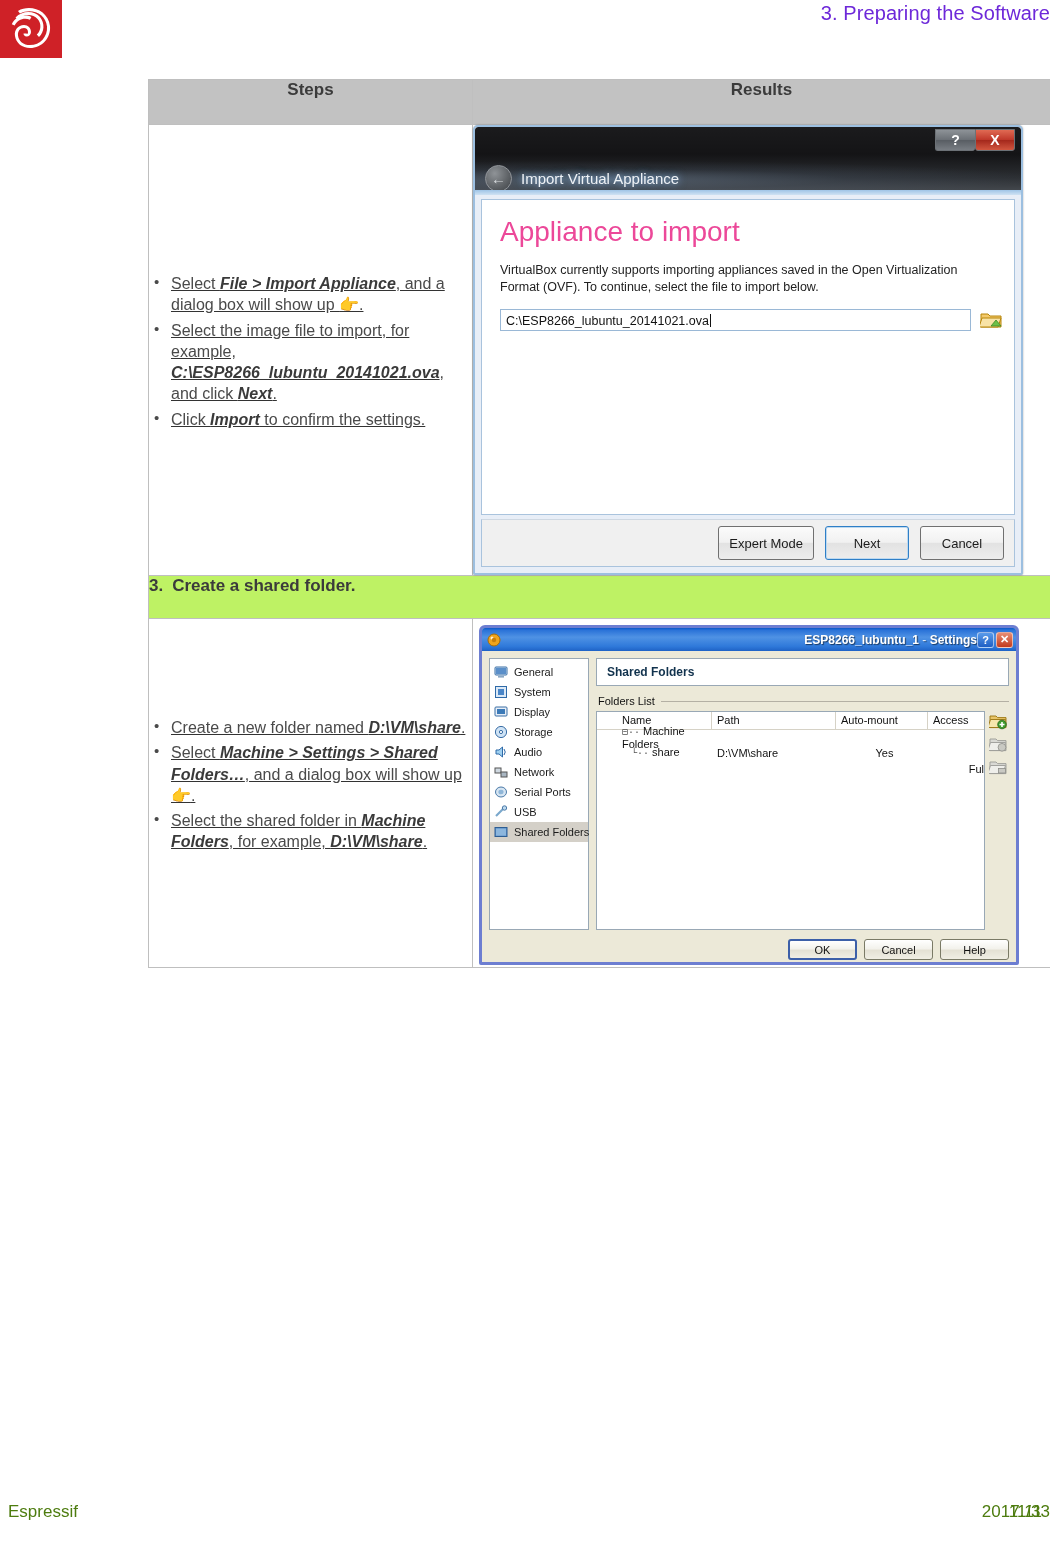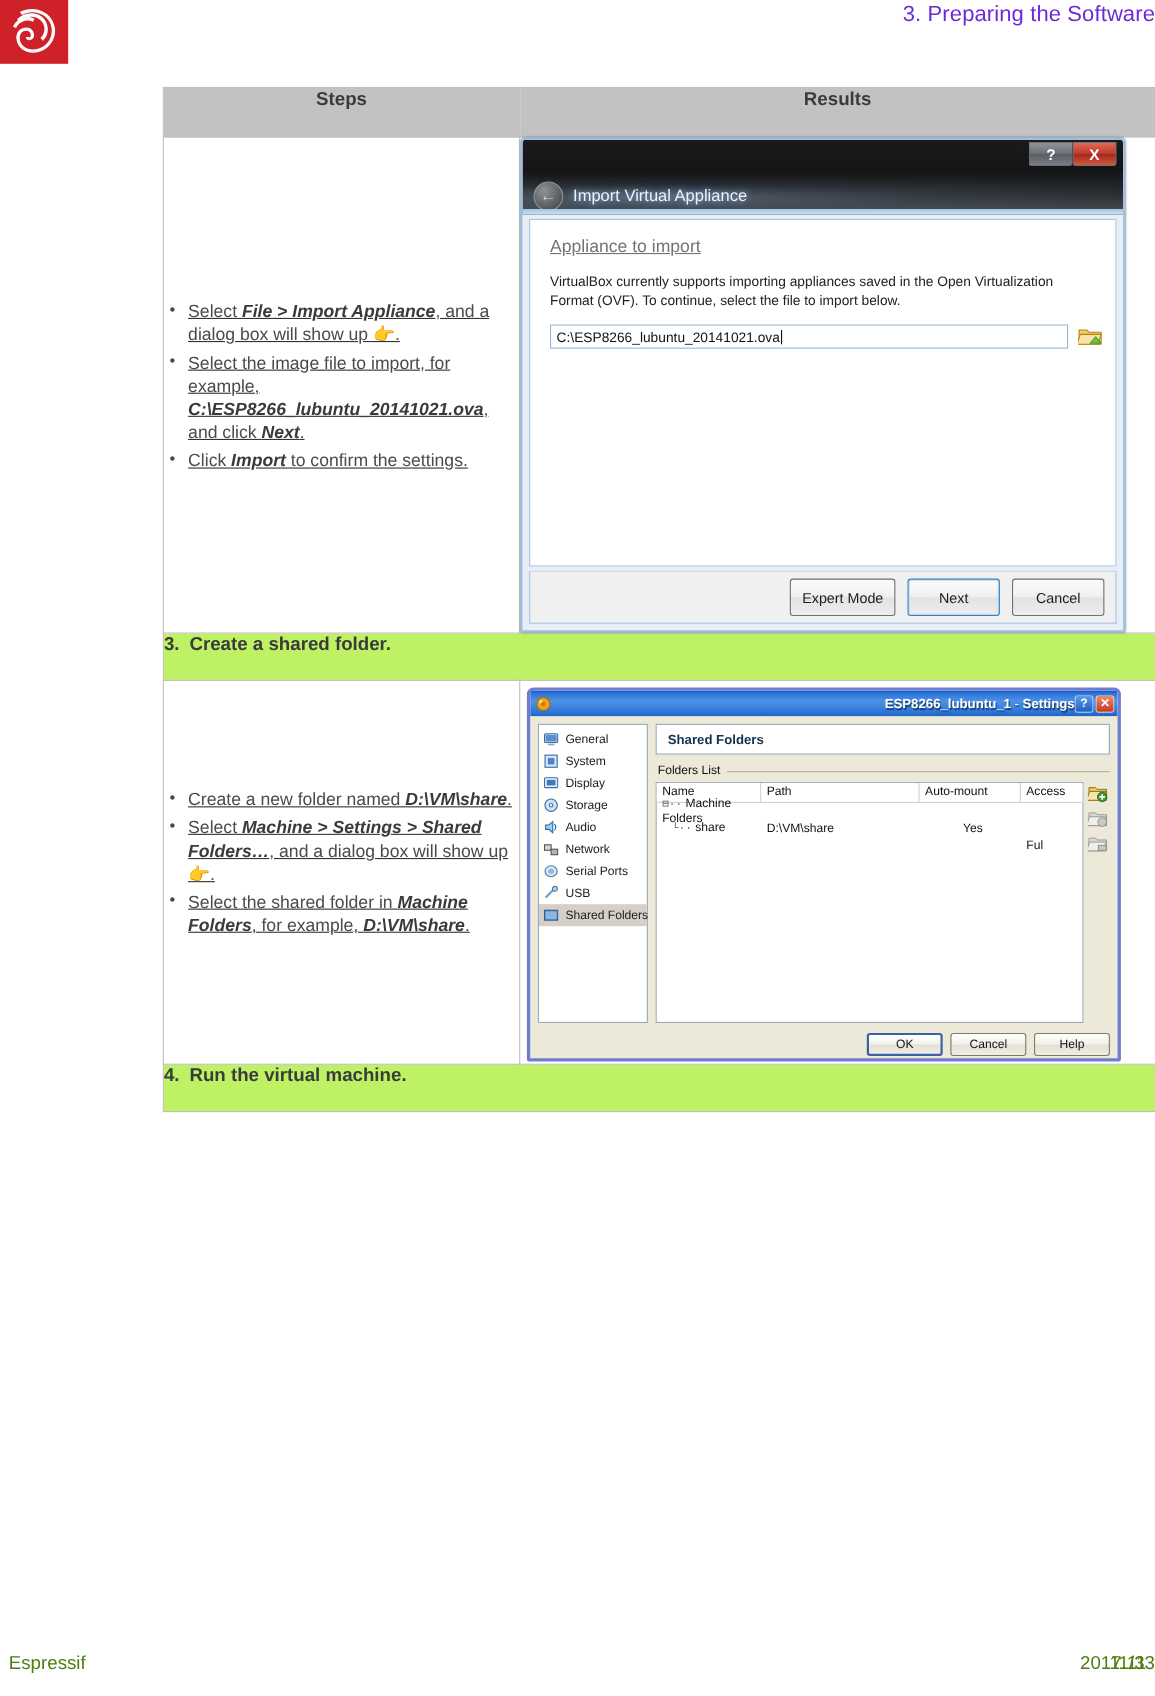--- a/index.html
+++ b/index.html
@@ -171,25 +171,24 @@
     text-shadow: 0 0 6px rgba(140,180,220,.9), 0 0 10px rgba(100,150,200,.6);
   }
 
   .vb-body {
     position: absolute;
     left: 6px; right: 6px; top: 72px; bottom: 58px;
     background: #ffffff;
     border: 1px solid #a9c3dd;
   }
   .vb-h1 {
-    font-size: 16px;
-    color: #737373;
+    font-size: 28px;
+    color: #ec4899;
     padding: 16px 0 0 18px;
     font-weight: normal;
-    text-decoration: underline;
   }
   .vb-desc {
     font-size: 12.5px;
     color: #222;
     line-height: 1.38;
     padding: 14px 16px 0 18px;
   }
   .vb-pathrow {
     display:flex; align-items:center;
     padding: 12px 12px 0 18px;
@@ -337,21 +336,21 @@
     height: 17px;
     border-bottom: 1px solid #d6d2c6;
     background:#ffffff;
   }
   .xp-list-head div {
     padding: 2px 0 0 5px;
     box-sizing:border-box;
     border-right: 1px solid #d6d2c6;
     font-size: 11px;
   }
-  .c-name { width: 95px; }
+  .c-name { width: 95px; margin-left: 20px; }
   .c-path { flex: 1; }
   .c-auto { width: 92px; }
   .c-access{ width: 56px; border-right:none !important; }
 
   .xp-row { display:flex; height: 15px; align-items:center; }
   .xp-row .cell { box-sizing:border-box; padding-left:5px; }
   .tree-line { font-family:"Liberation Mono", monospace; font-size:10px; color:#555; }
 
   .xp-tools { width: 20px; margin-left: 4px; display:flex; flex-direction:column; gap: 5px; padding-top:1px;}
   .xp-tool { width: 18px; height: 18px; }
@@ -584,21 +583,21 @@
                         <div class="xp-row">
                           <div class="cell c-name"><span class="tree-line">⊟··</span> <span>Machine Folders</span></div>
                           <div class="cell c-path"></div>
                           <div class="cell c-auto" style="text-align: center;"></div>
                           <div class="cell c-access" style="text-align: center;"></div>
                         </div>
                         <div class="xp-row">
                           <div class="cell c-name"><span class="tree-line" style="padding-left:9px">└··</span> <span>share</span></div>
                           <div class="cell c-path">D:\VM\share</div>
                           <div class="cell c-auto" style="text-align: center;">Yes</div>
-                          <div class="cell c-access" style="text-align: left; margin-top: 32px;">Ful</div>
+                          <div class="cell c-access" style="text-align: right; margin-top: 32px;">Ful</div>
                         </div>
                       </div>
                   </div>
                   <div class="xp-tools">
                     <svg class="xp-tool" viewBox="0 0 18 18">
                       <path d="M1 4 h6 l1.6 1.6 h8.4 v10 h-16 z" fill="#e8c56a" stroke="#9a7410" stroke-width=".9"></path>
                       <path d="M1.5 7.5 h15 l-2.6 8 h-15 z" fill="#f6e6ad" stroke="#9a7410" stroke-width=".9"></path>
                       <circle cx="13" cy="12.5" r="4.3" fill="#3f9b2f" stroke="#24651a" stroke-width=".8"></circle>
                       <path d="M13 10 v5 M10.5 12.5 h5" stroke="#fff" stroke-width="1.6"></path>
                     </svg>
@@ -620,25 +619,20 @@
             <div class="xp-footer" id="settings-buttons">
                 <div class="xpbtn default">OK</div>
                 <div class="xpbtn">Cancel</div>
                 <div class="xpbtn">Help</div>
               </div>
           </div>
         </div>
       </td>
     </tr>
 
-    <tr class="section-row">
-      <td colspan="2">
-        <span class="num">4.</span><span>Run the virtual machine.</span>
-      </td>
-    </tr>
   </tbody>
 </table>
 
 <div id="page-footer">
   <div id="footer-left">Espressif</div>
   <div id="footer-center">11/33</div>
   <div id="footer-right">2017.11</div>
 </div>
 
 </body></html>

